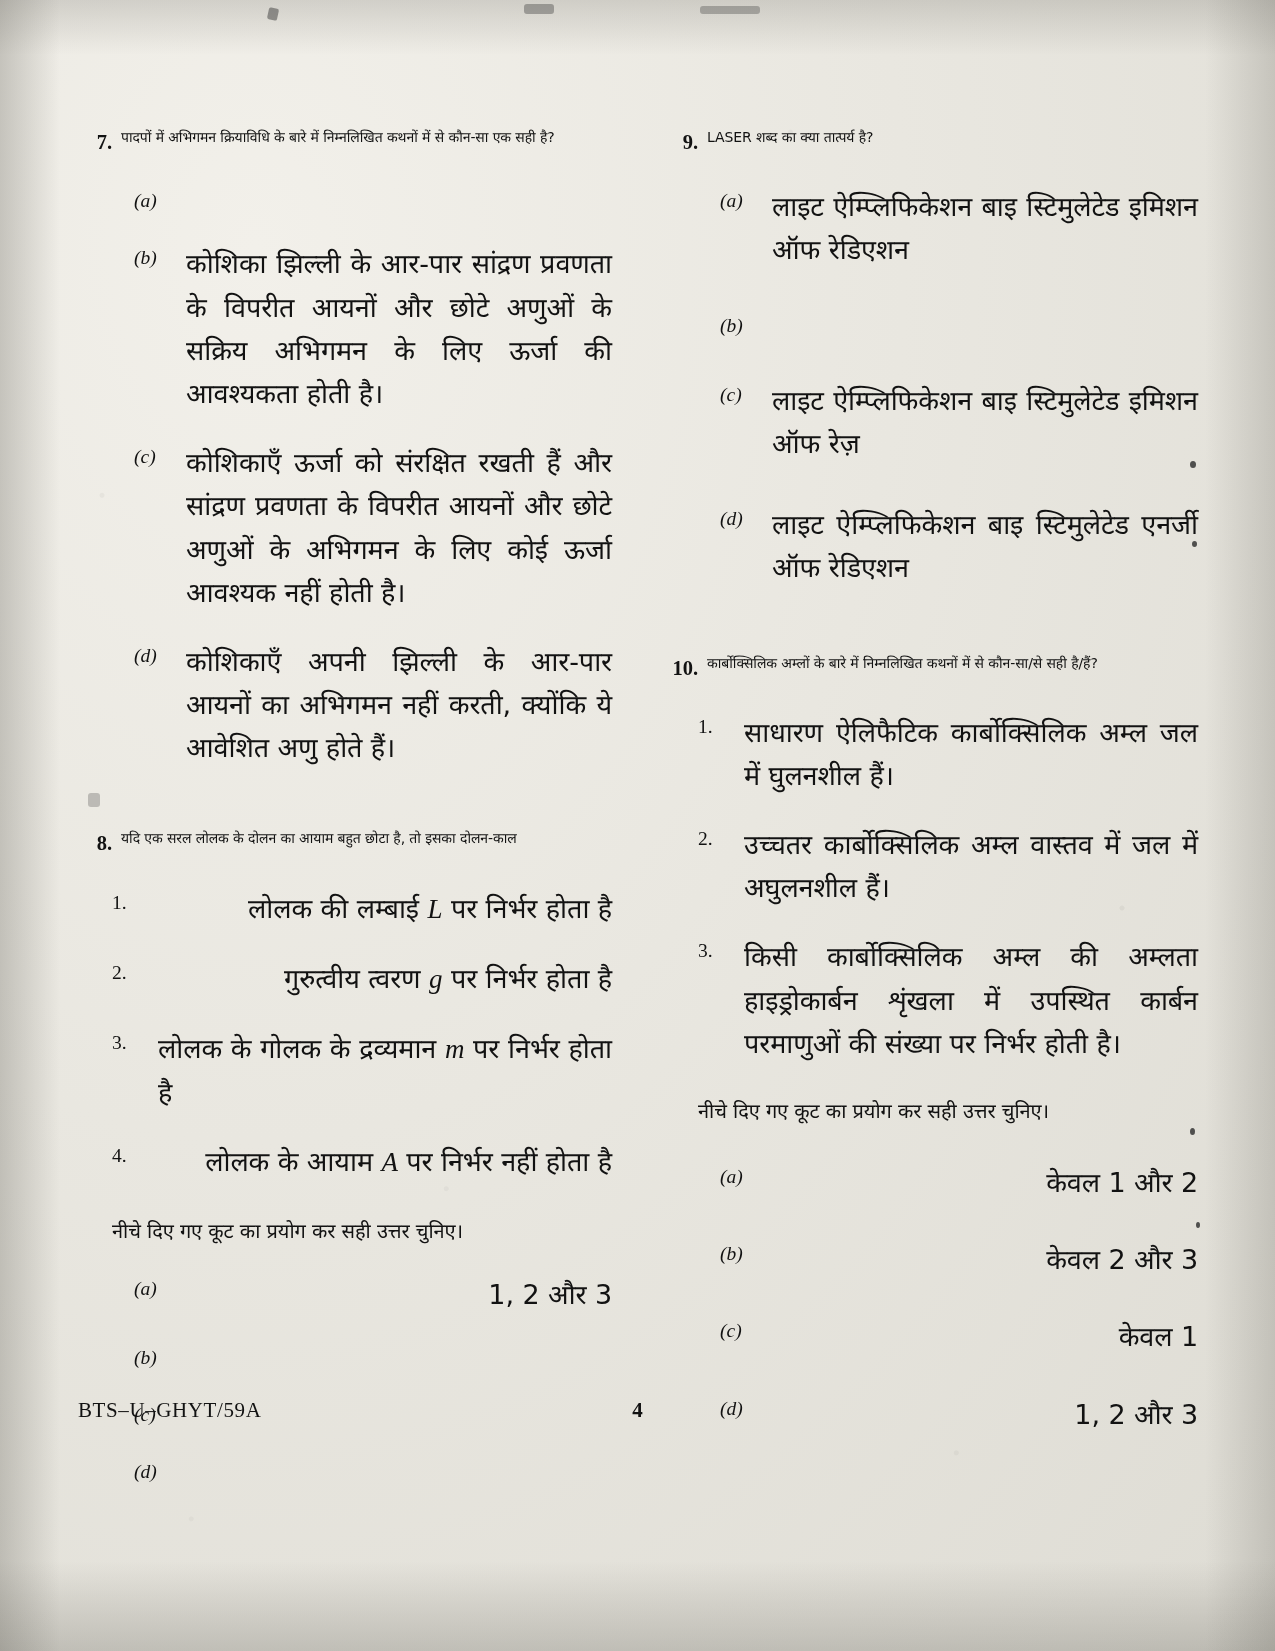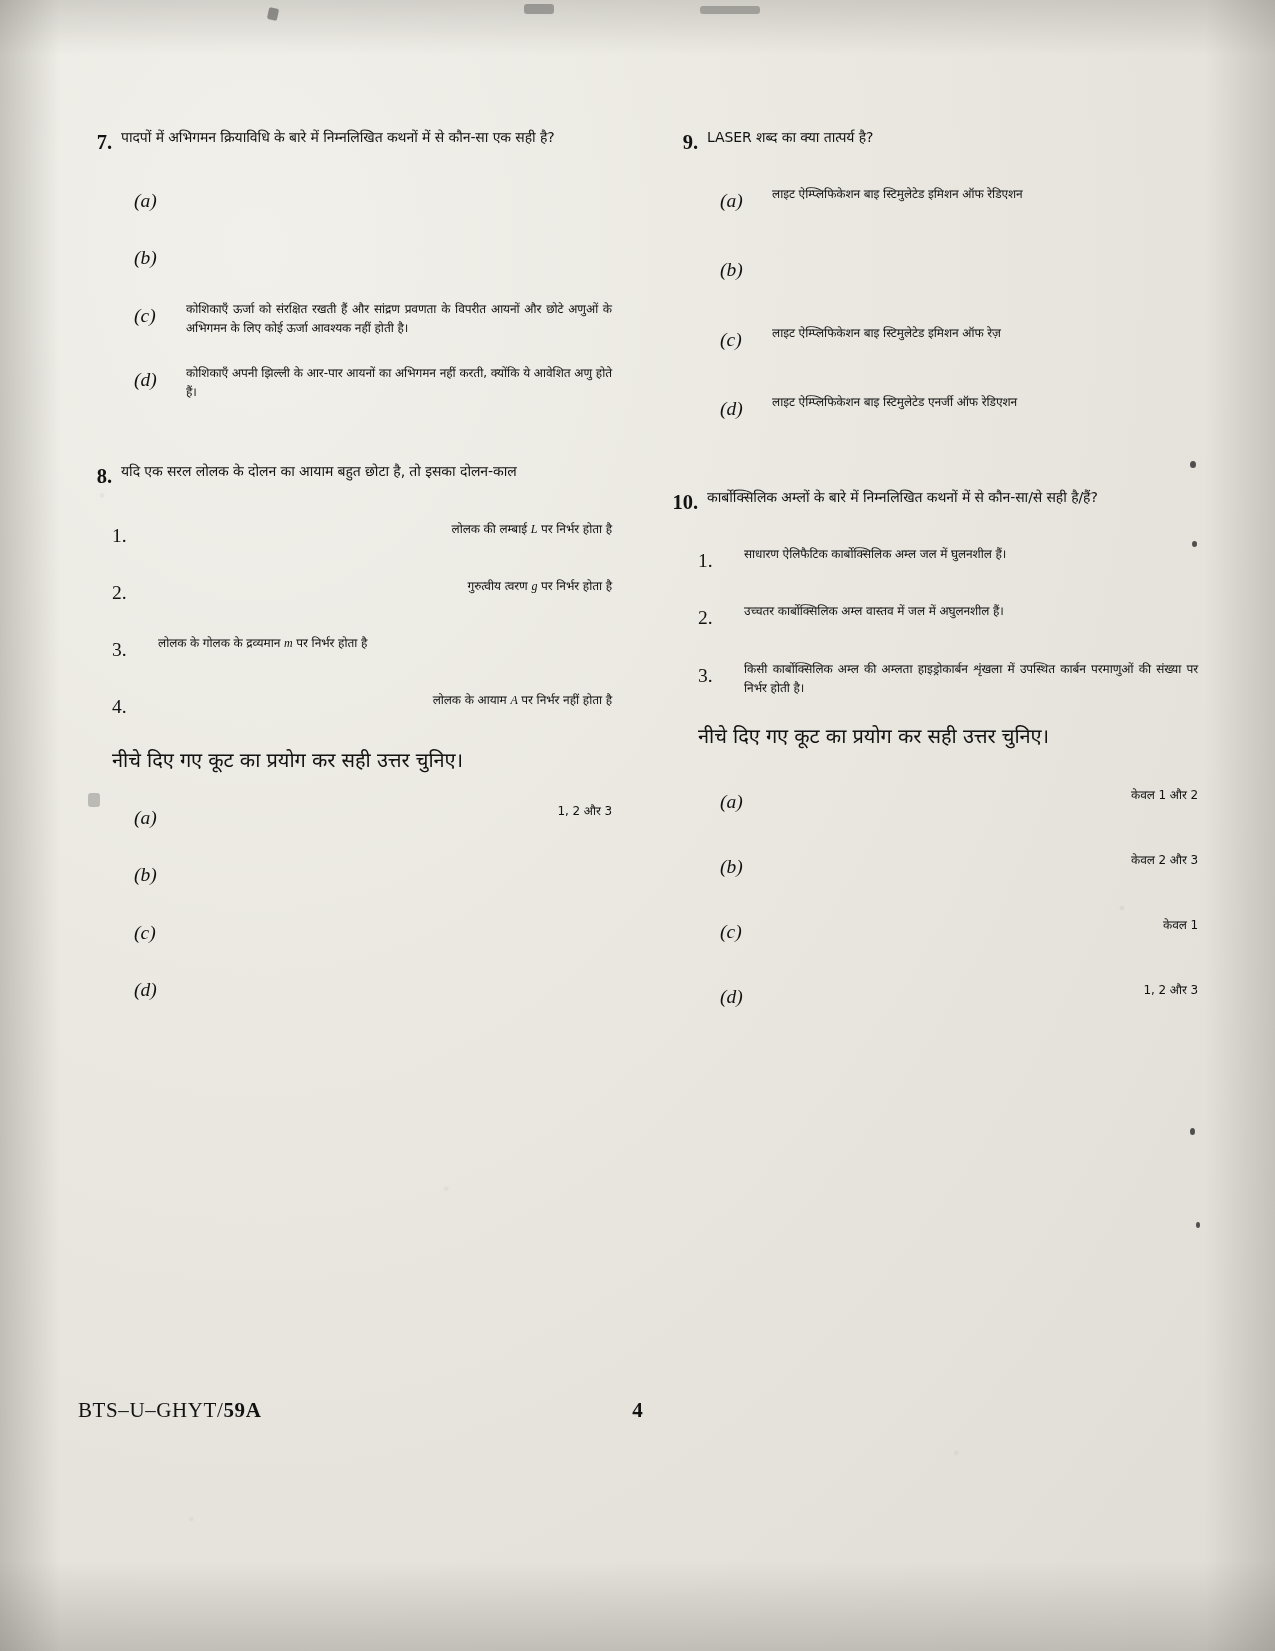--- a/index.html
+++ b/index.html
@@ -95,58 +95,58 @@
     box-sizing: content-box;
     font-family: "Liberation Serif", "DejaVu Serif", serif;
   }
   .opt-lbl.num {
     font-style: normal;
     width: 34px;
     flex: 0 0 34px;
     padding-right: 12px;
   }
   .opt-text {
-    font-size: 12px;
+    font-size: 27px;
     line-height: 1.6;
     text-align: justify;
     flex: 1;
     font-family: "DejaVu Sans", "Liberation Sans", sans-serif;
     letter-spacing: -0.1px;
   }
   .opt-text.nojust { text-align: right; }
   .opt-text i, .q-text i { font-family: "Liberation Serif","DejaVu Serif",serif; font-style: italic; }
 
   .opts-indent { margin-left: 56px; }
   .opts-indent-sm { margin-left: 34px; }
 
   .directive {
     font-size: 20px;
     line-height: 1.6;
     margin-left: 34px;
-    margin-top: 22px;
+    margin-top: 30px;
     font-family: "DejaVu Sans", "Liberation Sans", sans-serif;
     letter-spacing: -0.1px;
   }
   .spacer-q { height: 58px; }
   .spacer-mid { height: 62px; }
 
   .footer {
     position: absolute;
     left: 78px;
     right: 78px;
     top: 1398px;
     display: flex;
     align-items: baseline;
   }
   .footer-code {
     font-family: "Liberation Serif", "DejaVu Serif", serif;
     font-size: 21px;
     letter-spacing: 0.6px;
   }
-  .footer-code b { font-weight: bold; }
+  .footer-code b { font-weight: normal; }
   .footer-page {
     position: absolute;
     left: 0; right: 0;
     text-align: center;
     font-weight: bold;
     font-size: 21px;
     font-family: "Liberation Serif", "DejaVu Serif", serif;
   }
   
   .mark { position: absolute; background: #2b2b2b; border-radius: 50%; opacity: .8; }
@@ -184,20 +184,21 @@
           <div class="q">
             <div class="q-num">7.</div>
             <div class="q-text">पादपों में अभिगमन क्रियाविधि के बारे में निम्नलिखित कथनों में से कौन-सा एक सही है?</div>
           </div>
           <div class="opts-indent">
             <div class="opt">
               <div class="opt-lbl">(a)</div>
             </div>
             <div class="opt">
               <div class="opt-lbl">(b)</div>
+              <div class="opt-text">कोशिका झिल्ली के आर-पार सांद्रण प्रवणता के विपरीत आयनों और छोटे अणुओं के सक्रिय अभिगमन के लिए ऊर्जा की आवश्यकता होती है।</div>
             </div>
             <div class="opt">
               <div class="opt-lbl">(c)</div>
               <div class="opt-text">कोशिकाएँ ऊर्जा को संरक्षित रखती हैं और सांद्रण प्रवणता के विपरीत आयनों और छोटे अणुओं के अभिगमन के लिए कोई ऊर्जा आवश्यक नहीं होती है।</div>
             </div>
             <div class="opt">
               <div class="opt-lbl">(d)</div>
               <div class="opt-text">कोशिकाएँ अपनी झिल्ली के आर-पार आयनों का अभिगमन नहीं करती, क्योंकि ये आवेशित अणु होते हैं।</div>
             </div>
           </div>

